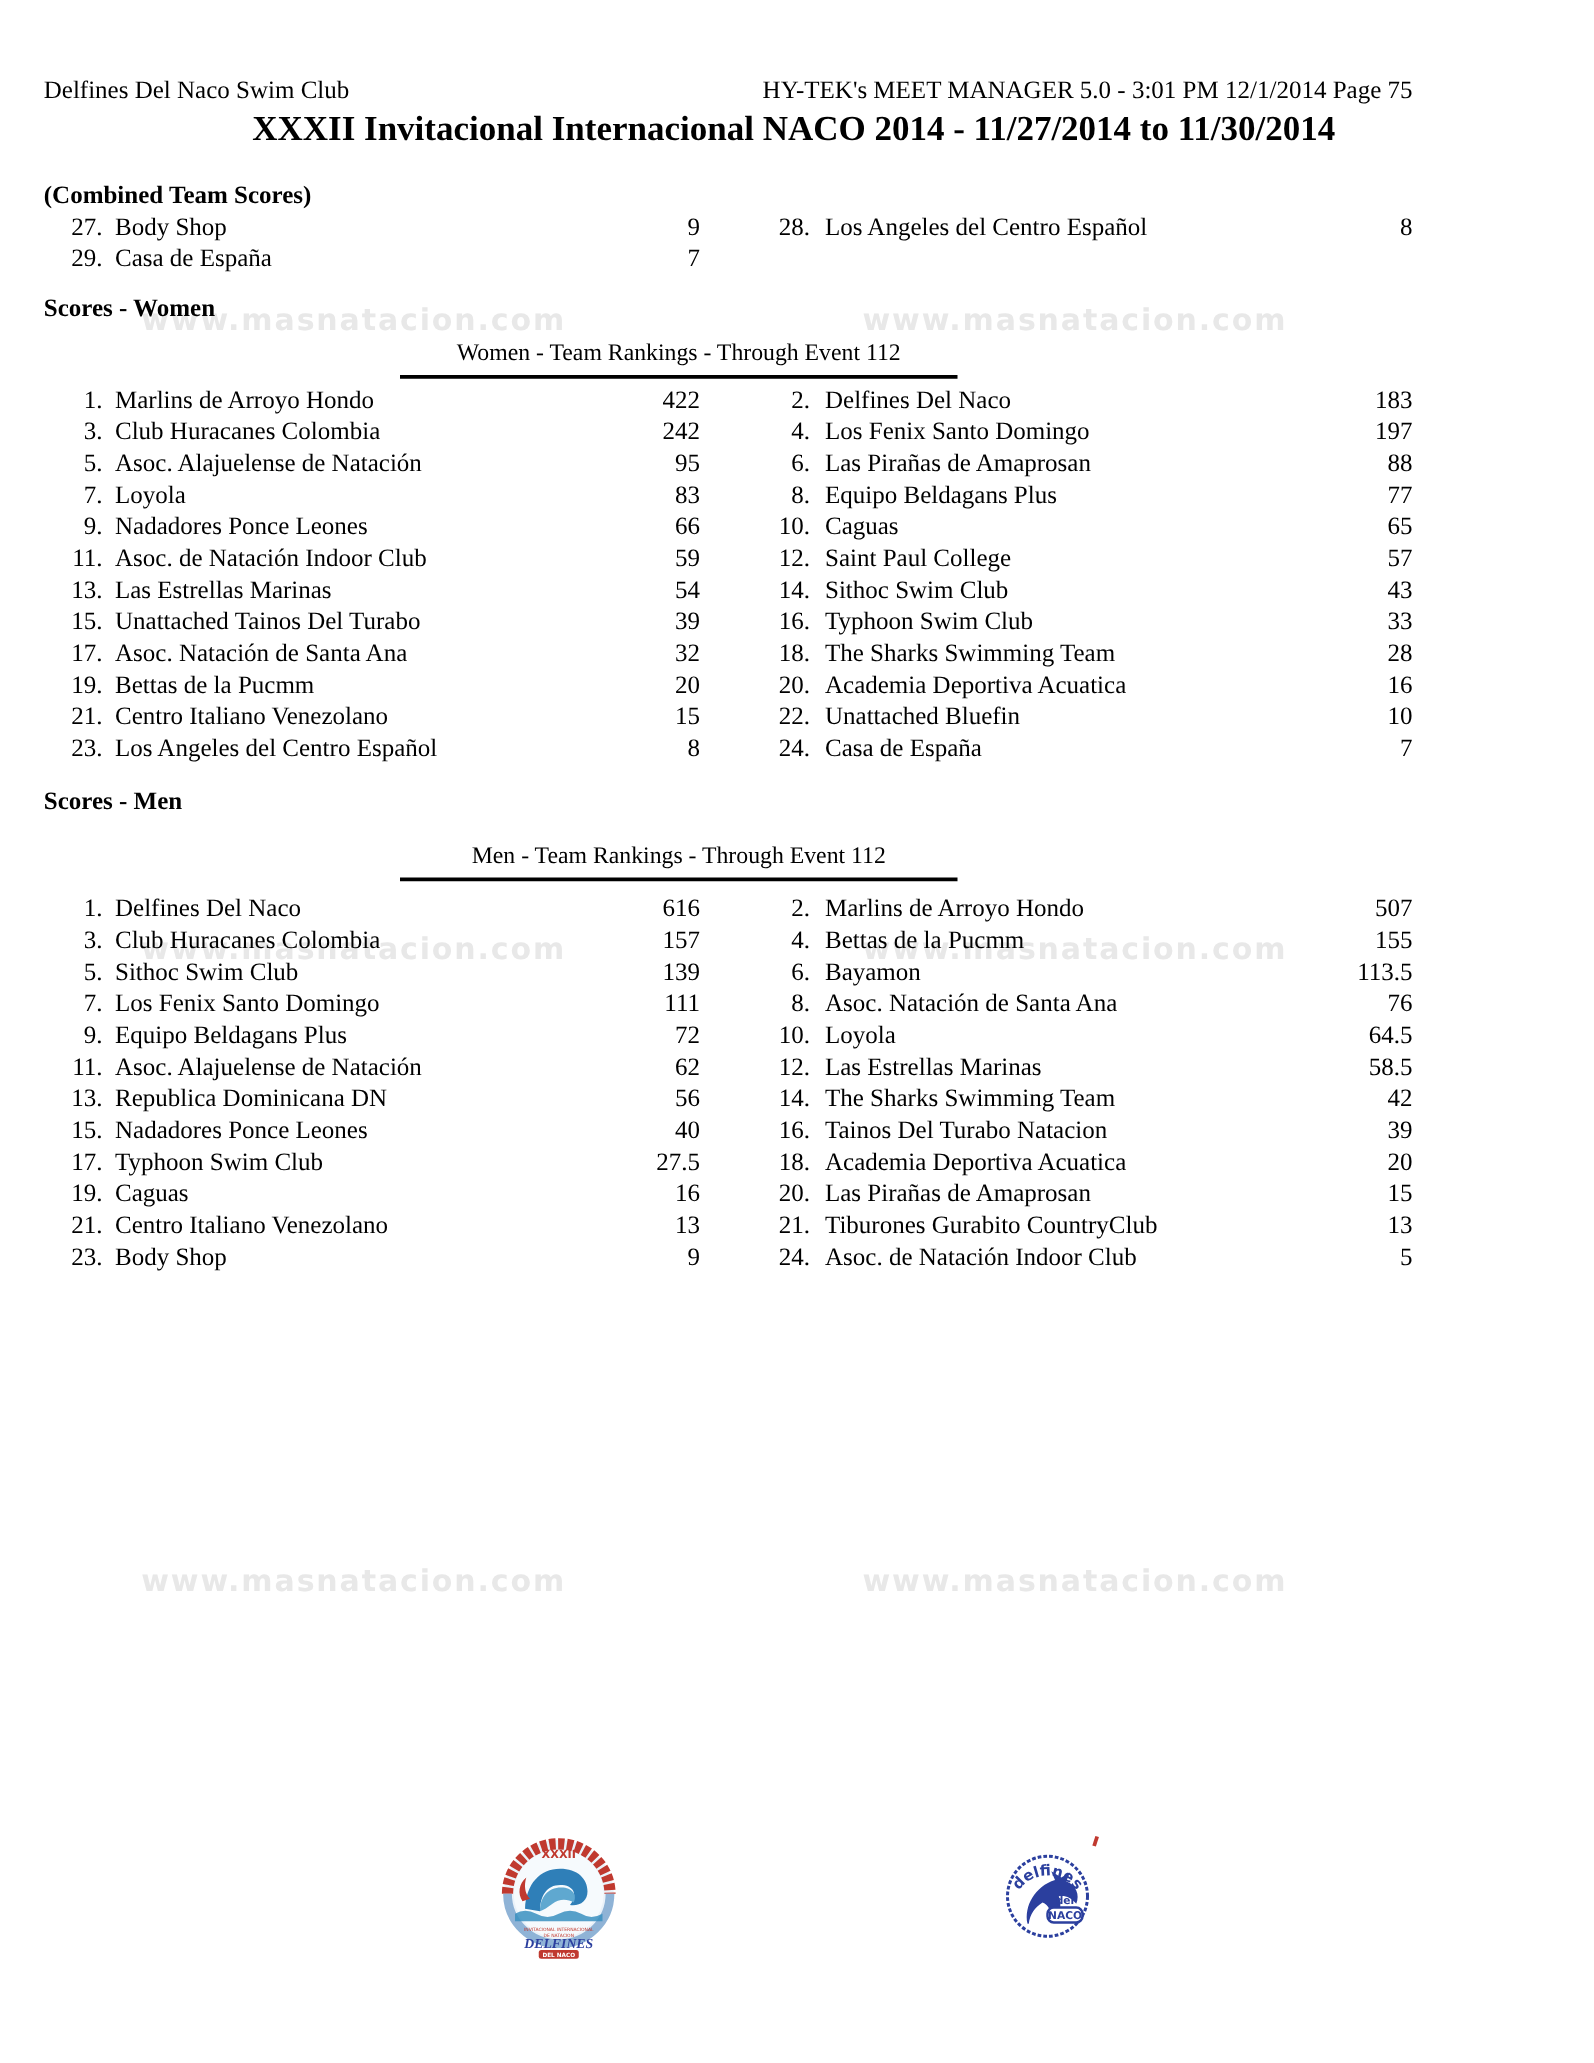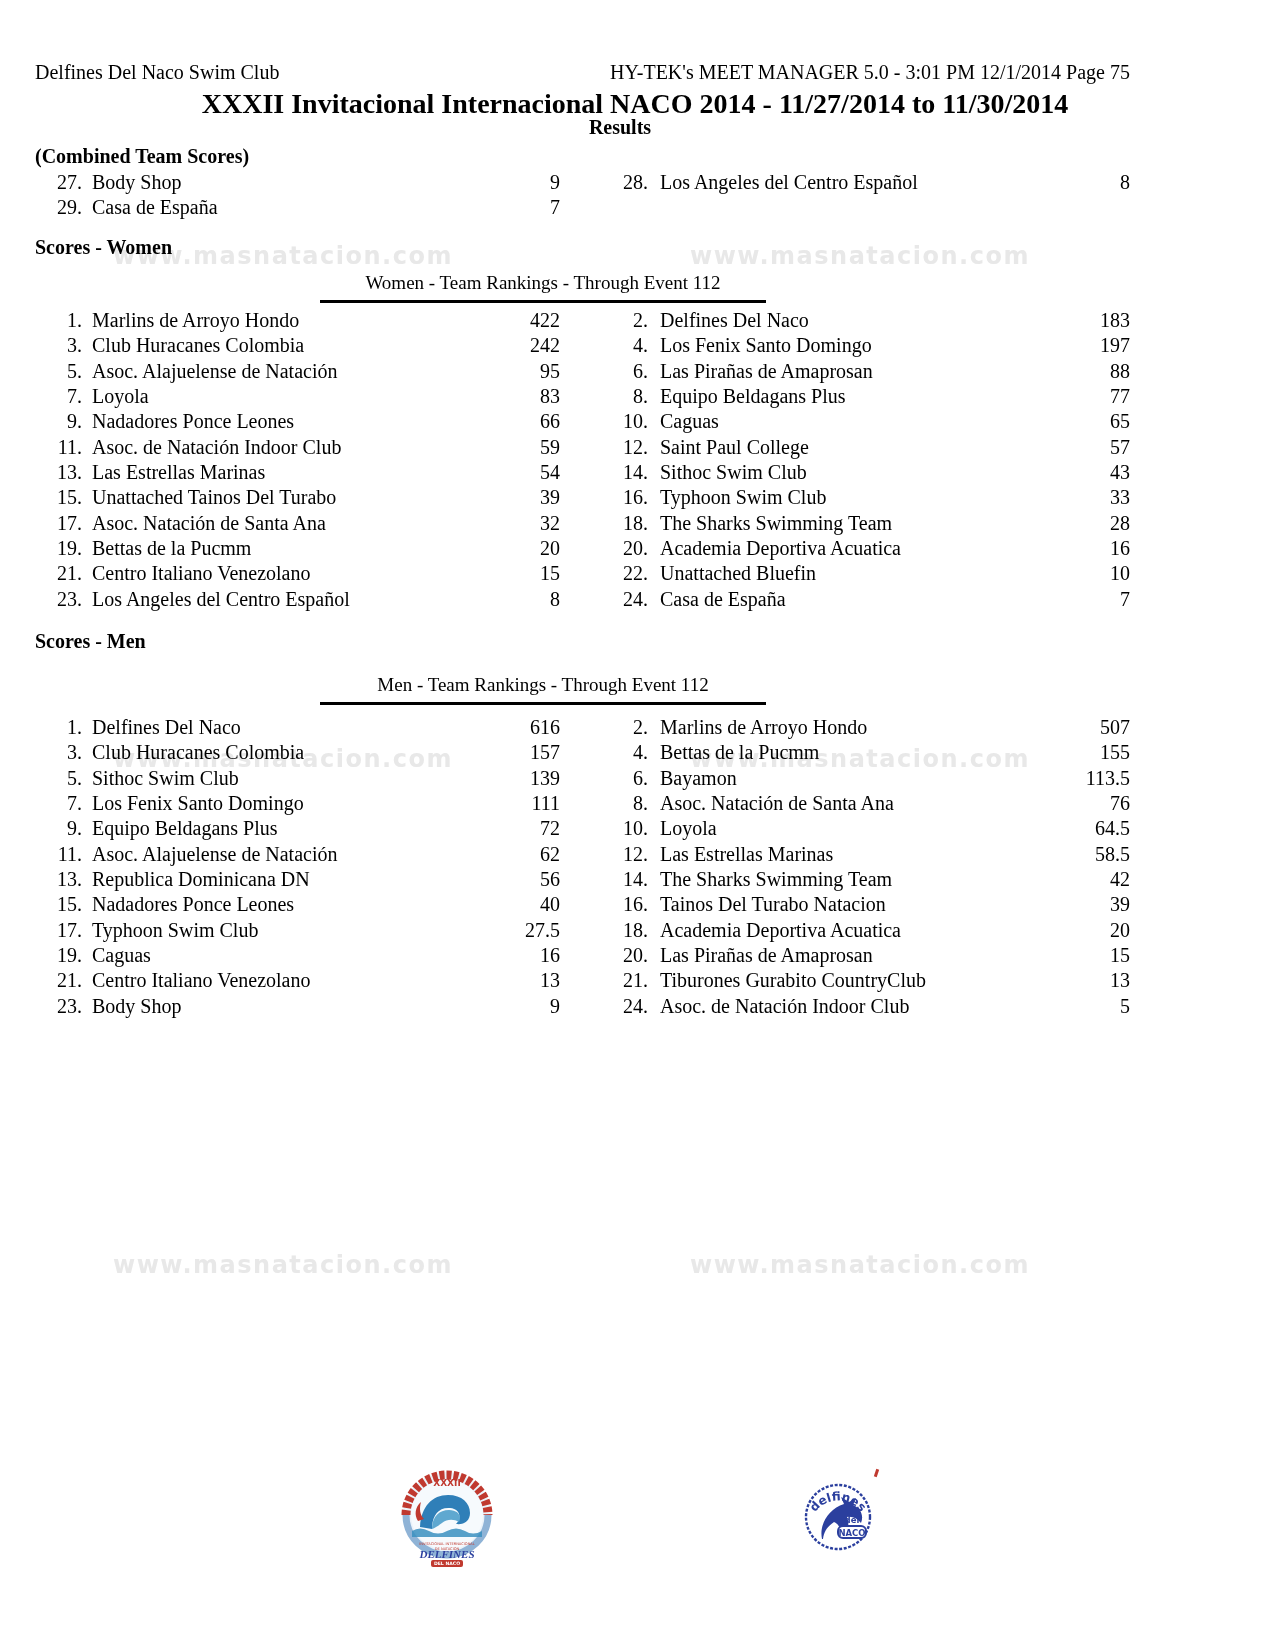--- a/index.html
+++ b/index.html
@@ -58,21 +58,20 @@
   <span class="wm r1l">www.masnatacion.com</span>
   <span class="wm r1r">www.masnatacion.com</span>
   <span class="wm r2l">www.masnatacion.com</span>
   <span class="wm r2r">www.masnatacion.com</span>
   <span class="wm r3l">www.masnatacion.com</span>
   <span class="wm r3r">www.masnatacion.com</span>
 
   <div class="hdr-left">Delfines Del Naco Swim Club</div>
   <div class="hdr-right">HY-TEK's MEET MANAGER 5.0 - 3:01 PM  12/1/2014  Page 75</div>
   <div class="doc-title">XXXII Invitacional Internacional NACO 2014 - 11/27/2014 to 11/30/2014</div>
-  <div class="doc-sub">Results</div>
 
   <div class="section-head sh-combined">(Combined Team Scores)</div>
   <div class="rows rows-combined">
       <div class="score-row">
         <div class="c-rank">27.</div>
         <div class="c-team">Body Shop</div>
         <div class="c-score">9</div>
         <div class="c-rank2">28.</div>
         <div class="c-team2">Los Angeles del Centro Español</div>
         <div class="c-score2">8</div>

